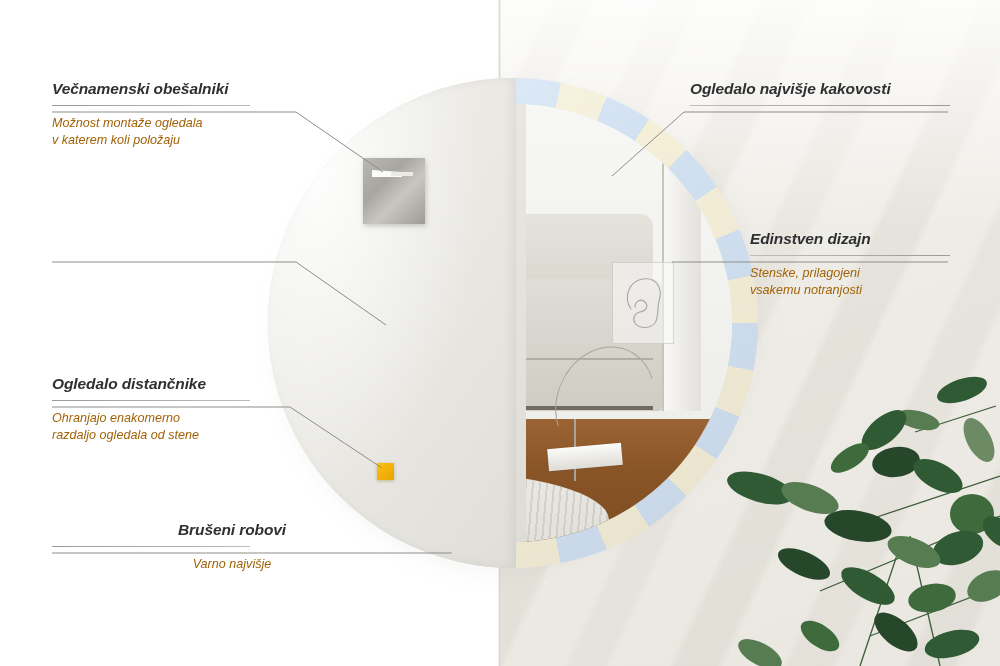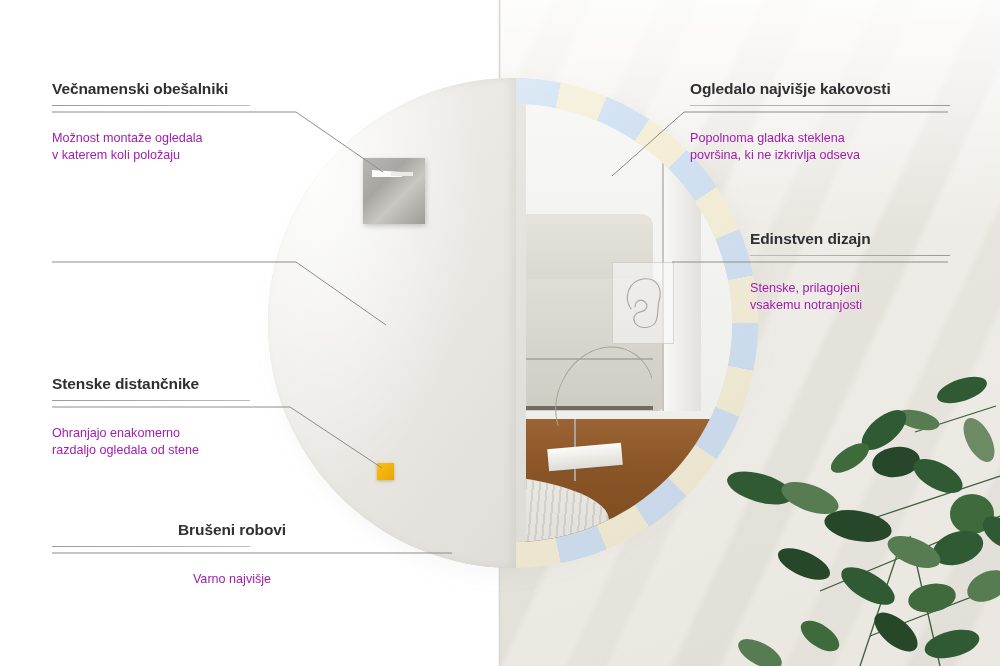--- a/index.html
+++ b/index.html
@@ -7,20 +7,21 @@
   html, body {
     width: 1000px; height: 666px;
     font-family: "Liberation Sans", sans-serif;
     overflow: hidden;
     background: #ffffff;
   }
   #stage {
     position: relative;
     width: 1000px; height: 666px;
     overflow: hidden;
+    font-style: italic;
   }
 
   
   .bg-left {
     position: absolute; left: 0; top: 0;
     width: 500px; height: 666px;
     background: #ffffff;
   }
   .bg-right {
     position: absolute; left: 500px; top: 0;
@@ -260,21 +261,21 @@
   .label { position: absolute; }
   .label h3 {
     font-size: 15.5px; font-weight: bold; color: #2f3032;
     letter-spacing: -0.1px; white-space: nowrap; line-height: 1.1;
   }
   .label .rule {
     margin-top: 8px; height: 1px;
     background: linear-gradient(90deg, #9a9a98, #bdbdbb);
   }
   .label p {
-    margin-top: 24px; font-size: 12.6px; color: #a21caf;
+    margin-top: 9px; font-size: 12.6px; color: #a16207;
     line-height: 1.38; white-space: pre-line;
   }
   .label.left { text-align: left; }
   .label.right { text-align: left; }
   .label.right .rule { background: linear-gradient(270deg, #9a9a98, #bdbdbb); }
 
   #lbl-hangers   { left: 52px; top: 80px;  width: 198px; }
   #lbl-foil      { left: 52px; top: 230px; width: 198px; }
   #lbl-spacers   { left: 52px; top: 375px; width: 198px; }
   #lbl-edges     { left: 52px; top: 521px; width: 360px; text-align: center; }
@@ -351,37 +352,35 @@
 
   <div class="label left" id="lbl-hangers">
     <h3>Večnamenski obešalniki</h3>
     <div class="rule"></div>
     <p>Možnost montaže ogledala
 v katerem koli položaju</p>
   </div>
 
 
   <div class="label left" id="lbl-spacers">
-    <h3>Stenske distančnike</h3>
+    <h3>Ogledalo distančnike</h3>
     <div class="rule"></div>
     <p>Ohranjajo enakomerno
 razdaljo ogledala od stene</p>
   </div>
 
   <div class="label left" id="lbl-edges">
     <h3>Brušeni robovi</h3>
     <div class="rule" style="width:198px"></div>
     <p>Varno najvišje</p>
   </div>
 
   <div class="label right" id="lbl-quality">
     <h3>Ogledalo najvišje kakovosti</h3>
     <div class="rule"></div>
-    <p>Popolnoma gladka steklena
-površina, ki ne izkrivlja odseva</p>
   </div>
 
   <div class="label right" id="lbl-design">
     <h3>Edinstven dizajn</h3>
     <div class="rule"></div>
     <p>Stenske, prilagojeni
 vsakemu notranjosti</p>
   </div>
 
   <svg id="plant" viewBox="0 0 300 330">

